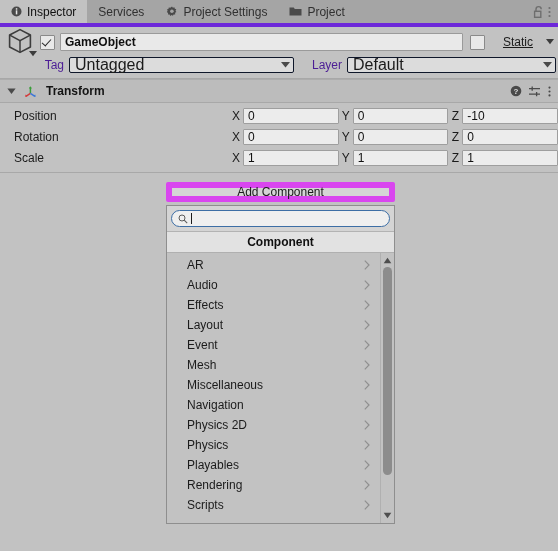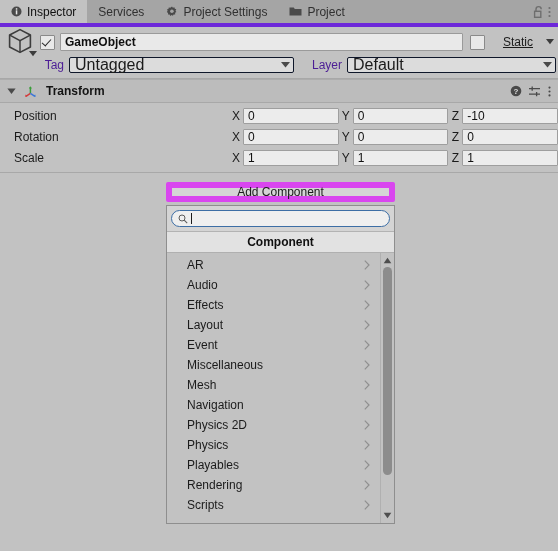--- a/index.html
+++ b/index.html
@@ -601,30 +601,30 @@
         <div class="list-item">
           <span class="lbl">Event</span>
           <span class="chev">
             <svg width="6" height="10" viewBox="0 0 6 10">
                 <path d="M0.8 0.6 5 5 0.8 9.4" fill="none" stroke="#8f8f8f" stroke-width="1.2"></path>
               </svg>
           </span>
         </div>
 
         <div class="list-item">
+          <span class="lbl">Mesh</span>
+          <span class="chev">
+            <svg width="6" height="10" viewBox="0 0 6 10">
+                <path d="M0.8 0.6 5 5 0.8 9.4" fill="none" stroke="#8f8f8f" stroke-width="1.2"></path>
+              </svg>
+          </span>
+        </div>
+
+        <div class="list-item">
           <span class="lbl">Miscellaneous</span>
-          <span class="chev">
-            <svg width="6" height="10" viewBox="0 0 6 10">
-                <path d="M0.8 0.6 5 5 0.8 9.4" fill="none" stroke="#8f8f8f" stroke-width="1.2"></path>
-              </svg>
-          </span>
-        </div>
-
-        <div class="list-item">
-          <span class="lbl">Mesh</span>
           <span class="chev">
             <svg width="6" height="10" viewBox="0 0 6 10">
                 <path d="M0.8 0.6 5 5 0.8 9.4" fill="none" stroke="#8f8f8f" stroke-width="1.2"></path>
               </svg>
           </span>
         </div>
 
         <div class="list-item">
           <span class="lbl">Navigation</span>
           <span class="chev">

